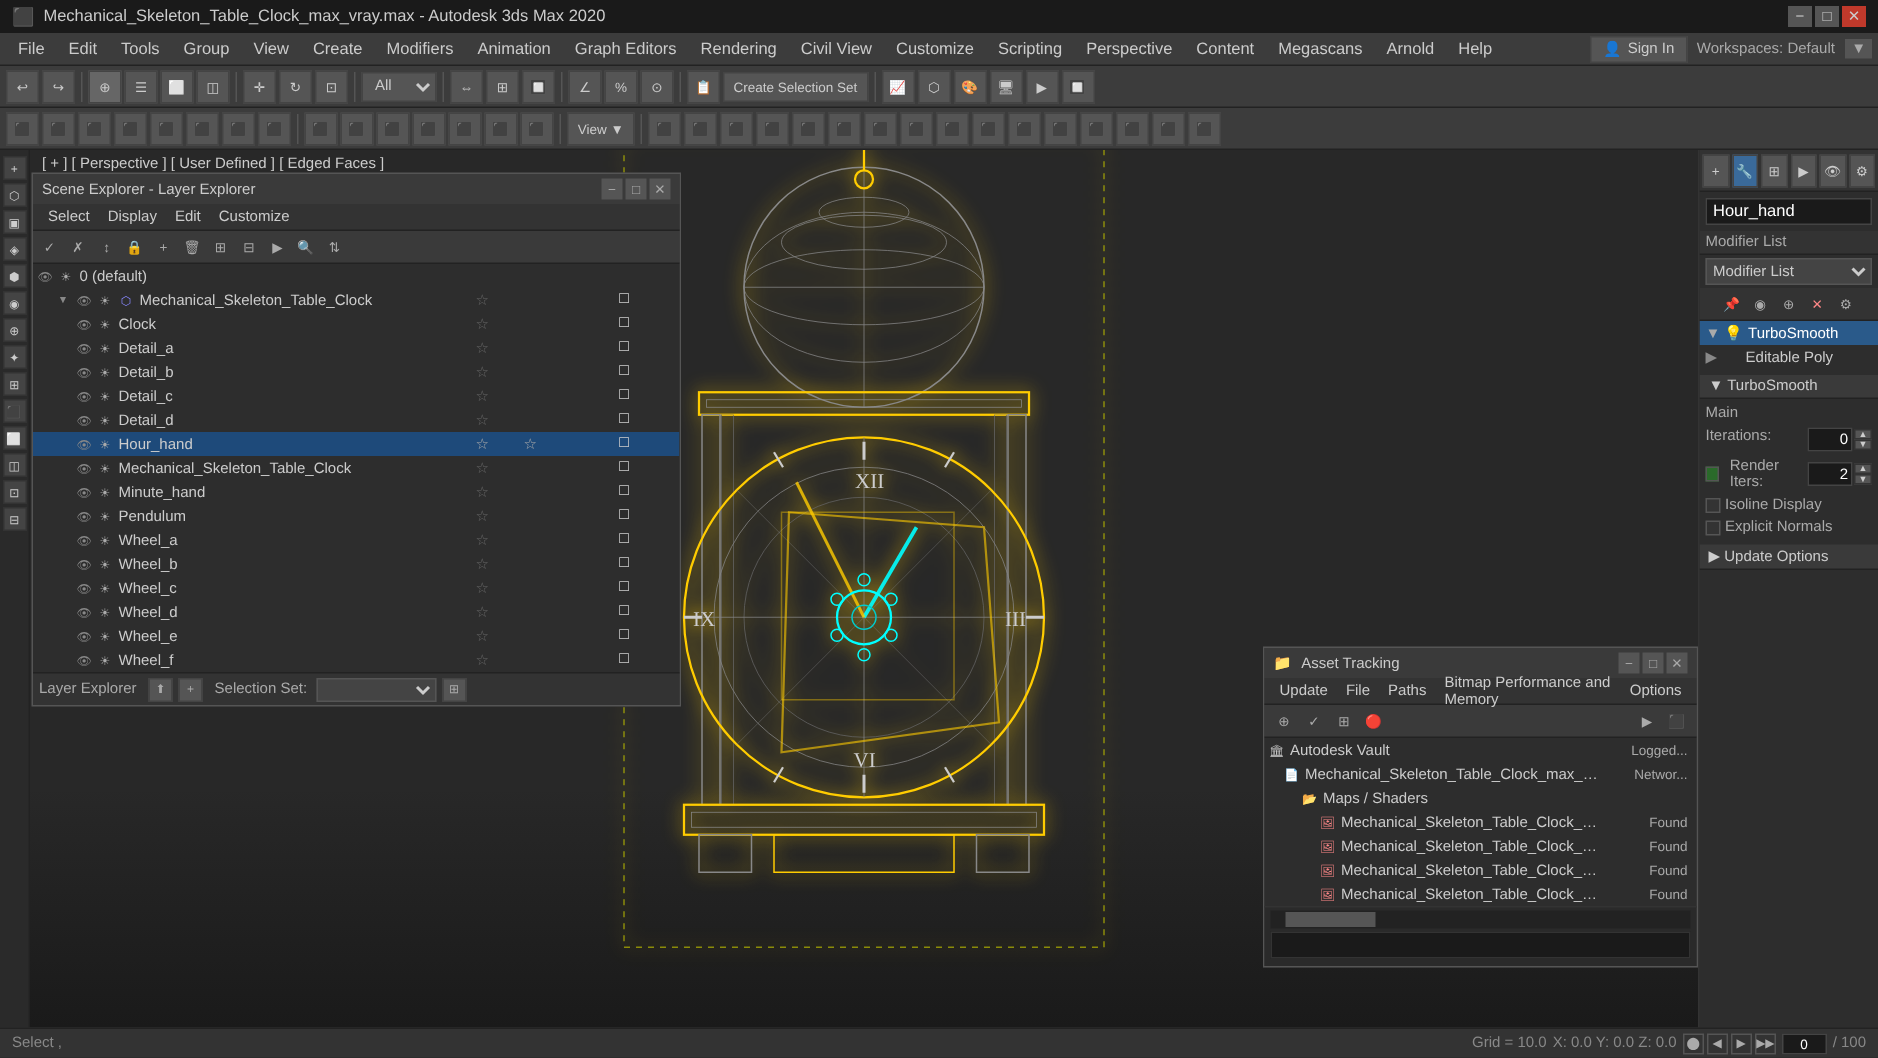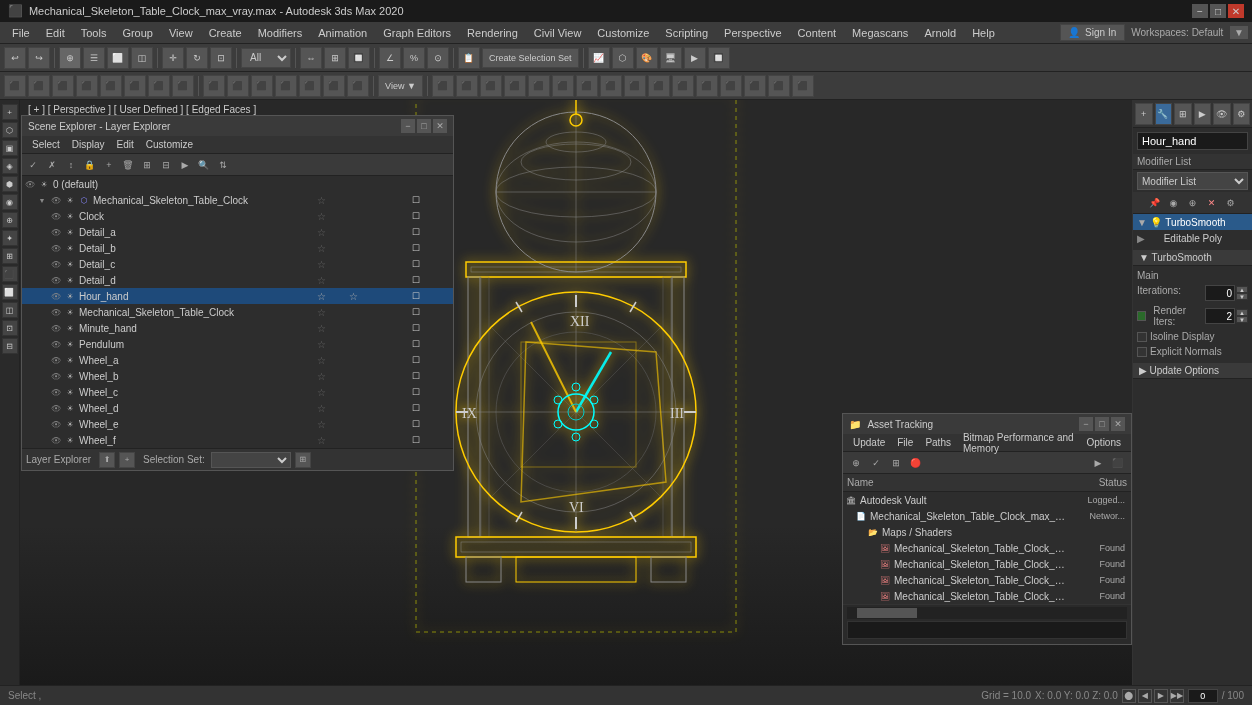--- a/index.html
+++ b/index.html
@@ -718,24 +718,20 @@
   </div>
   <div id="at-toolbar">
     <button class="se-tb-btn">⊕</button>
     <button class="se-tb-btn">✓</button>
     <button class="se-tb-btn">⊞</button>
     <button class="se-tb-btn" style="color:#f88;">🔴</button>
     <div style="flex:1;"></div>
     <button class="se-tb-btn">▶</button>
     <button class="se-tb-btn">⬛</button>
   </div>
-  <div id="at-col-header">
-    <div class="at-col name">Name</div>
-    <div class="at-col status">Status</div>
-  </div>
   <div id="at-content">
 
     <div class="at-row">
       <span class="at-icon">🏛</span>
       <div class="at-row-name">Autodesk Vault</div>
       <div class="at-row-status">Logged...</div>
     </div>
 
     <div class="at-row at-indent">
       <span class="at-icon" style="color:#f88;">📄</span>

